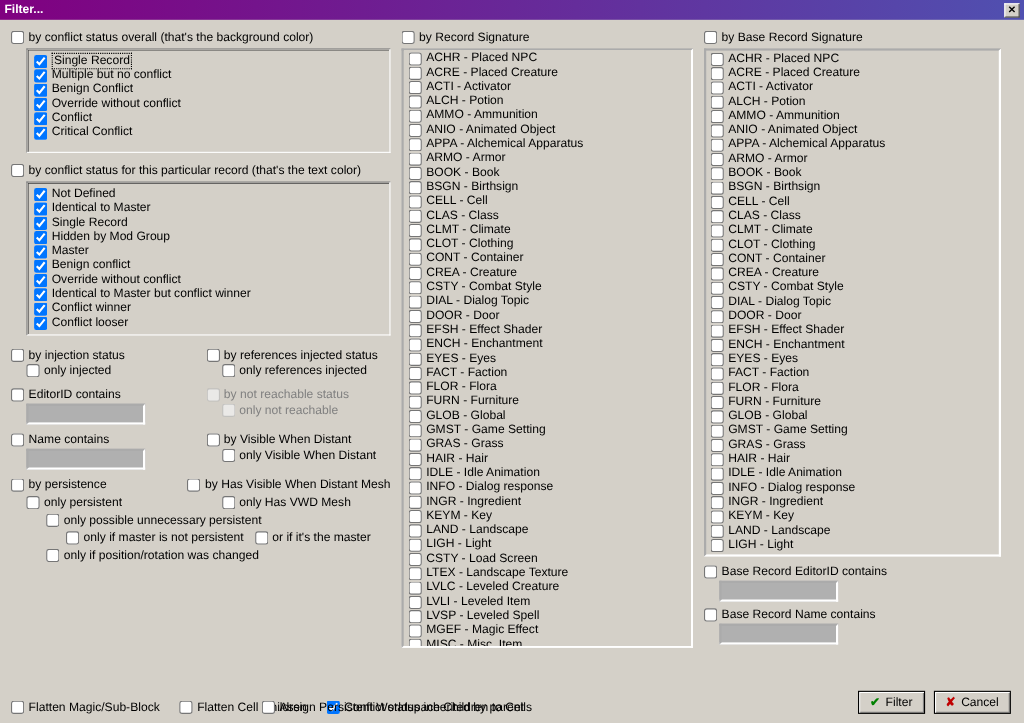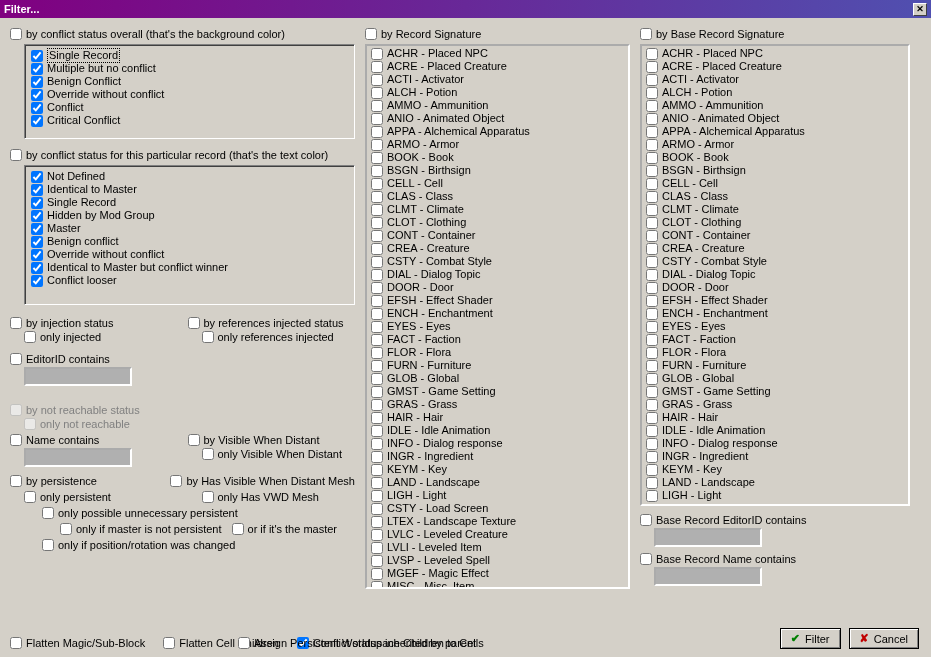--- a/index.html
+++ b/index.html
@@ -199,20 +199,24 @@
         <label class="chk">
           <input type="checkbox" checked="" style="">
           <span>Override without conflict</span>
         </label>
         <label class="chk">
           <input type="checkbox" checked="" style="">
           <span>Identical to Master but conflict winner</span>
         </label>
         <label class="chk">
           <input type="checkbox" checked="" style="">
+          <span>Conflict winner</span>
+        </label>
+        <label class="chk">
+          <input type="checkbox" checked="" style="">
           <span>Conflict looser</span>
         </label>
       </div>
 
     <div class="row">
       <div class="half">
         <label class="chk">
             <input type="checkbox" style="">
             <span>by injection status</span>
           </label>
@@ -226,21 +230,21 @@
             <input type="checkbox" style="">
             <span>by references injected status</span>
           </label>
         <label class="chk indent1">
             <input type="checkbox" style="">
             <span>only references injected</span>
           </label>
       </div>
     </div>
 
-    <div class="row" style="margin-top:6px;flex-direction:column;">
+    <div class="row" style="margin-top:6px;">
       <div class="half">
         <label class="chk">
             <input type="checkbox" style="">
             <span>EditorID contains</span>
           </label>
         <div class="textbox"></div>
       </div>
       <div class="half">
         <label class="chk disabled">
             <input type="checkbox" disabled="" style="">

